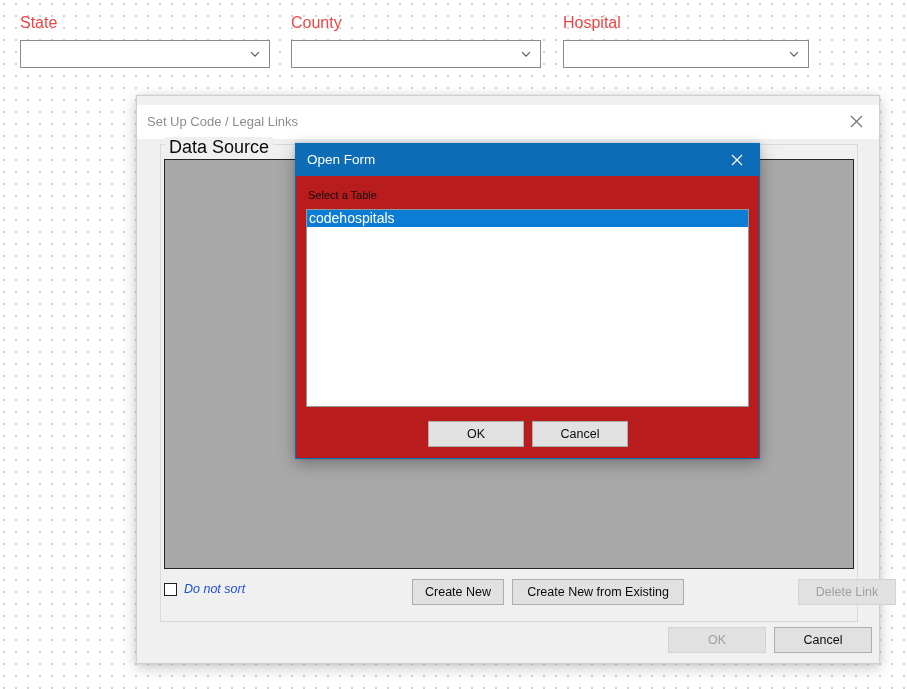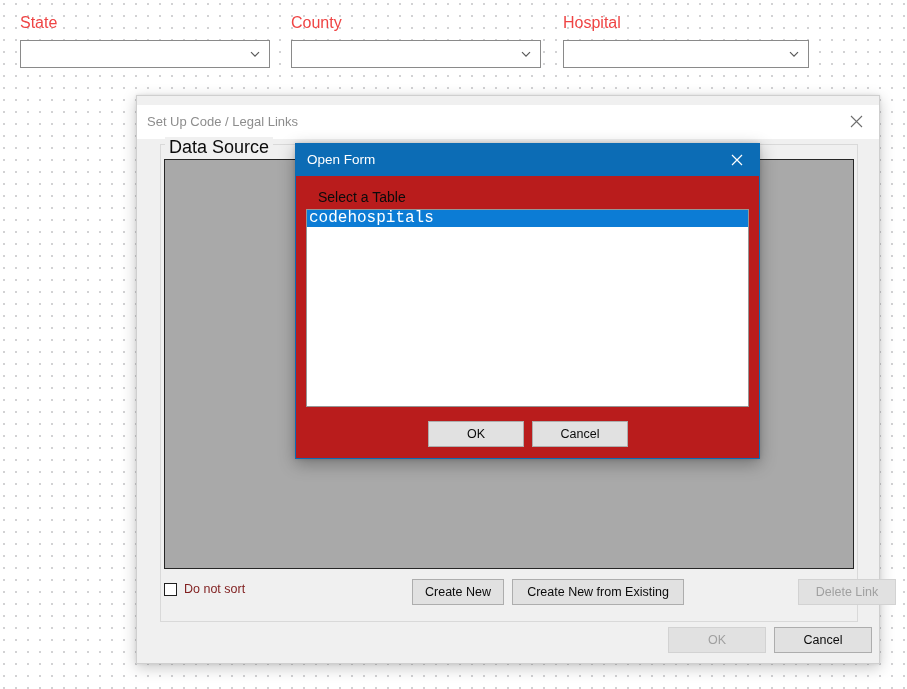--- a/index.html
+++ b/index.html
@@ -137,22 +137,23 @@
   }
   .chkbox {
     width: 13px; height: 13px;
     border: 1px solid #1f1f1f;
     background: #ffffff;
     box-sizing: border-box;
     display: inline-block;
   }
   #chk-donotsort .chk-label {
     font-size: 12.5px;
-    color: #7f1d1d;
-    white-space: nowrap;
+    color: #1d4ed8;
+    white-space: nowrap;
+    font-style: italic;
   }
 
   .winbtn {
     font-family: "Liberation Sans", sans-serif;
     font-size: 12.5px;
     color: #0b0b0b;
     background: #e1e1e1;
     border: 1px solid #adadad;
     box-sizing: border-box;
     text-align: center;
@@ -207,44 +208,43 @@
     position: absolute;
     right: 0; top: 0;
     width: 44px; height: 32px;
     display: flex; align-items: center; justify-content: center;
     color: #ffffff;
     font-size: 14px;
     cursor: default;
   }
   #dialog-body-label {
     position: absolute;
-    left: 22px; top: 45px;
-    font-size: 14px;
+    left: 12px; top: 45px;
+    font-size: 11px;
     color: #0b0b0b;
     white-space: nowrap;
     text-align: center;
   }
   #table-listbox {
     position: absolute;
     left: 10px; top: 65px;
     width: 443px; height: 198px;
     background: #ffffff;
     border: 1px solid #969696;
     box-sizing: border-box;
     overflow: hidden;
   }
   .list-item {
     height: 17px;
     line-height: 17px;
     padding: 0 2px;
-    font-size: 16px;
+    font-size: 14px;
     color: #0b0b0b;
     white-space: nowrap;
     cursor: default;
-    font-family: Liberation Mono, monospace;
   }
   .list-item.selected {
     background: #0c7cd5;
     color: #ffffff;
   }
   #btn-dialog-ok     { position:absolute; left:132px; top:277px; width:96px; height:26px; }
   #btn-dialog-cancel { position:absolute; left:236px; top:277px; width:96px; height:26px; }
 </style>
 </head>
 <body>

